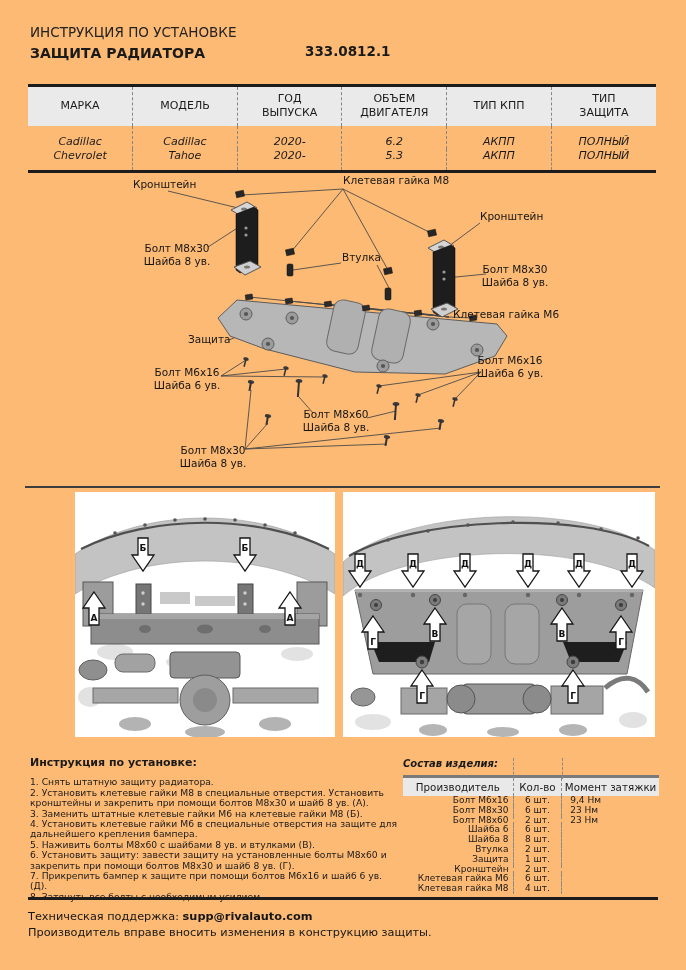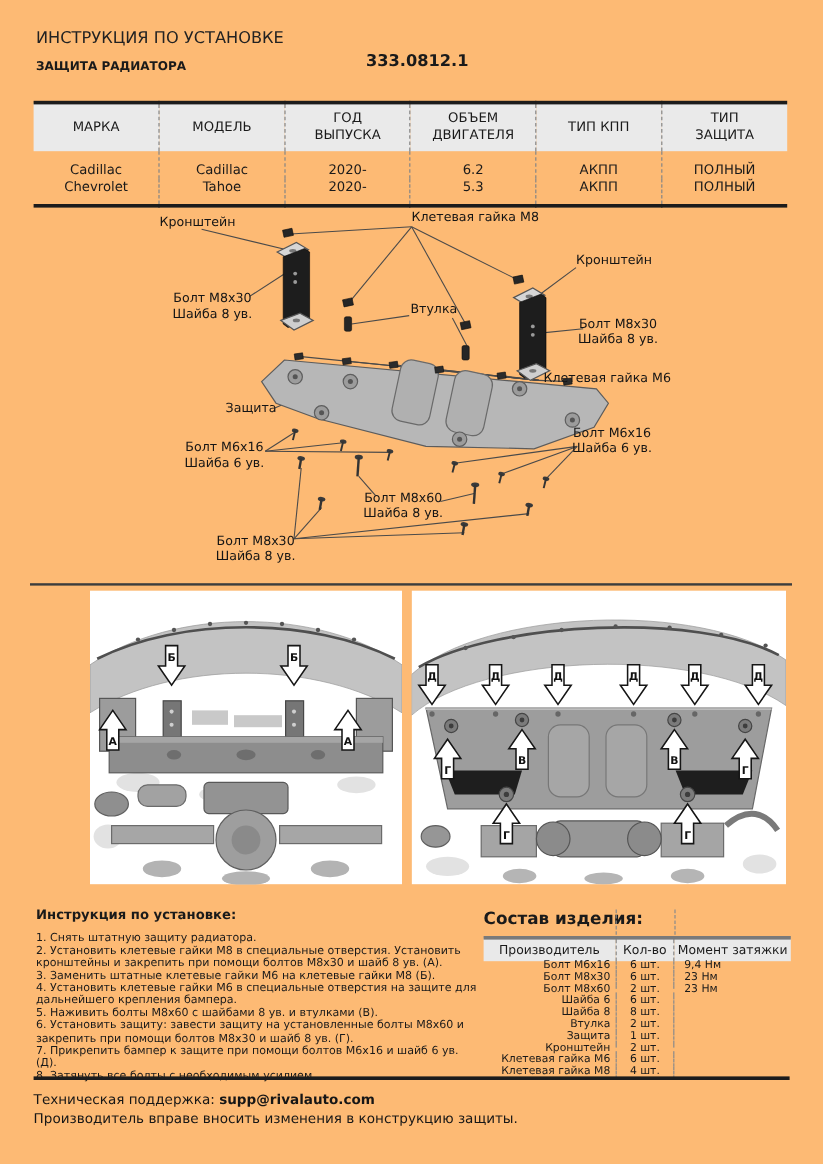--- a/index.html
+++ b/index.html
@@ -3,28 +3,28 @@
 <meta charset="utf-8">
 <style>
   html,body{margin:0;padding:0;}
   body{width:686px;height:970px;background:#ffffff;font-family:"DejaVu Sans","Liberation Sans",sans-serif;color:#1a1a1a;}
   .page{position:relative;width:686px;height:970px;background:#fdba74;overflow:hidden;}
 
   
   .doc-header{position:absolute;left:30px;top:24px;width:628px;}
   .doc-type{font-size:13.5px;color:#222;}
   .title-row{position:relative;margin-top:3px;}
-  .product-title{font-weight:bold;font-size:10px;margin-top:28px;}
+  .product-title{font-weight:bold;font-size:14px;margin-top:28px;}
   .part-number{position:absolute;left:275px;top:0;font-weight:bold;font-size:13.5px;}
 
   
   table.fitment{position:absolute;left:28px;top:84px;width:628px;border-collapse:collapse;table-layout:fixed;font-size:11px;color:#1a1a1a;border-top:3px solid #1c1c1c;border-bottom:3px solid #1c1c1c;}
   table.fitment thead th{background:#eaeaea;font-weight:normal;padding:5px 2px 6px;white-space:pre-line;line-height:1.25;text-align:center;}
   table.fitment thead th + th{border-left:1px dashed #858585;}
-  table.fitment tbody td{text-align:center;padding:0 2px;line-height:14px;}
+  table.fitment tbody td{text-align:center;padding:0 2px;line-height:14px;font-style:italic;}
   table.fitment tbody td + td{border-left:1px dashed #858585;}
   table.fitment tbody tr:first-child td{padding-top:9px;}
   table.fitment tbody tr:last-child td{padding-bottom:7px;}
 
   
   svg.diagram{position:absolute;left:25px;top:166px;}
   .dlabel{font-size:10.5px;fill:#151515;font-family:"DejaVu Sans","Liberation Sans",sans-serif;}
   .mid{text-anchor:middle;}
   .leaders{stroke:#4a4a4a;stroke-width:0.9;fill:none;}
 
@@ -35,21 +35,21 @@
   svg.photo{position:absolute;}
   .marker-arrow{fill:#ffffff;stroke:#161616;stroke-width:1.3;}
   .marker-letter{font:bold 9px "DejaVu Sans","Liberation Sans",sans-serif;text-anchor:middle;fill:#111;}
 
   
   .instructions{position:absolute;left:30px;top:758px;width:372px;font-size:9.2px;line-height:10.4px;color:#1a1a1a;}
   .instructions .sec-title{font-size:11px;font-weight:bold;margin-bottom:9px;}
 
   
   .parts{position:absolute;left:403px;top:758px;width:256px;}
-  .parts .sec-title{font-size:14px;font-weight:bold;}
+  .parts .sec-title{font-size:10px;font-weight:bold;font-style:italic;}
   .parts .dash-v{position:absolute;top:0;height:21px;border-left:1px dashed #8a8a8a;}
   table.parts-table{width:100%;border-collapse:collapse;table-layout:fixed;margin-top:6px;border-top:3px solid #7a7a7a;}
   table.parts-table col.c1{width:43%;} table.parts-table col.c2{width:19%;} table.parts-table col.c3{width:38%;}
   table.parts-table thead th{background:#e9e9e9;font-weight:normal;font-size:10.3px;padding:3px 2px;text-align:center;}
   table.parts-table thead th + th{border-left:1px dashed #8a8a8a;}
   table.parts-table tbody td{font-size:9px;line-height:9.8px;padding:0 4px;}
   table.parts-table tbody td + td{border-left:1px dashed #8a8a8a;}
   table.parts-table tbody td:first-child{text-align:right;}
   table.parts-table tbody td:nth-child(2){text-align:center;padding:0 2px;margin-left:44px;}
   table.parts-table tbody td:nth-child(3){text-align:left;padding-left:8px;}

